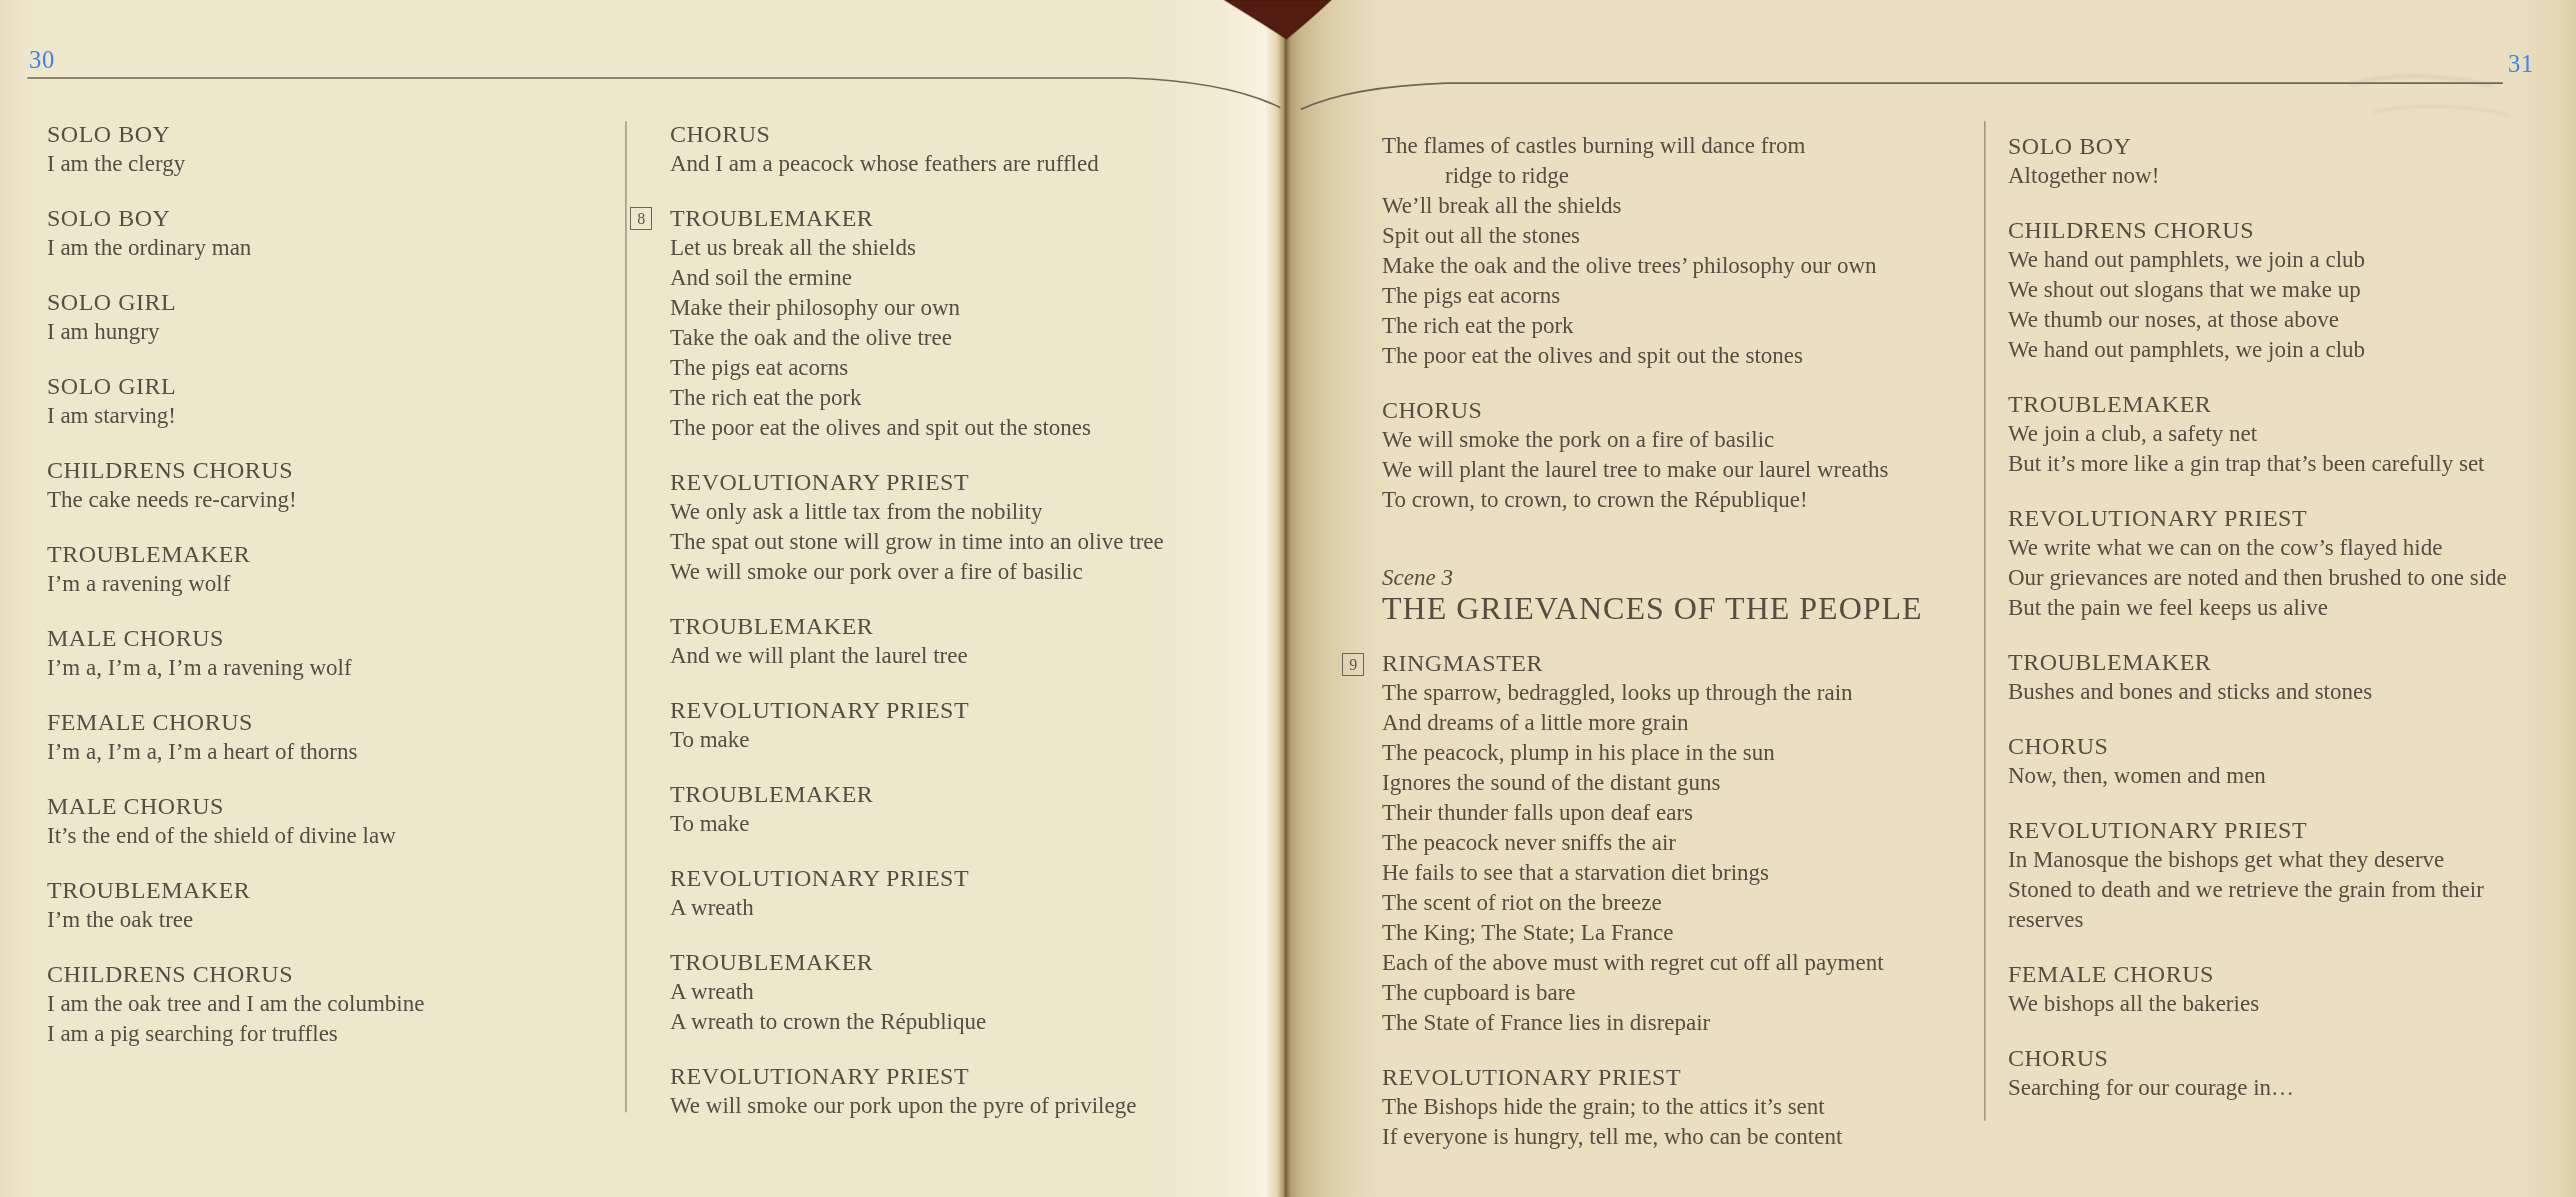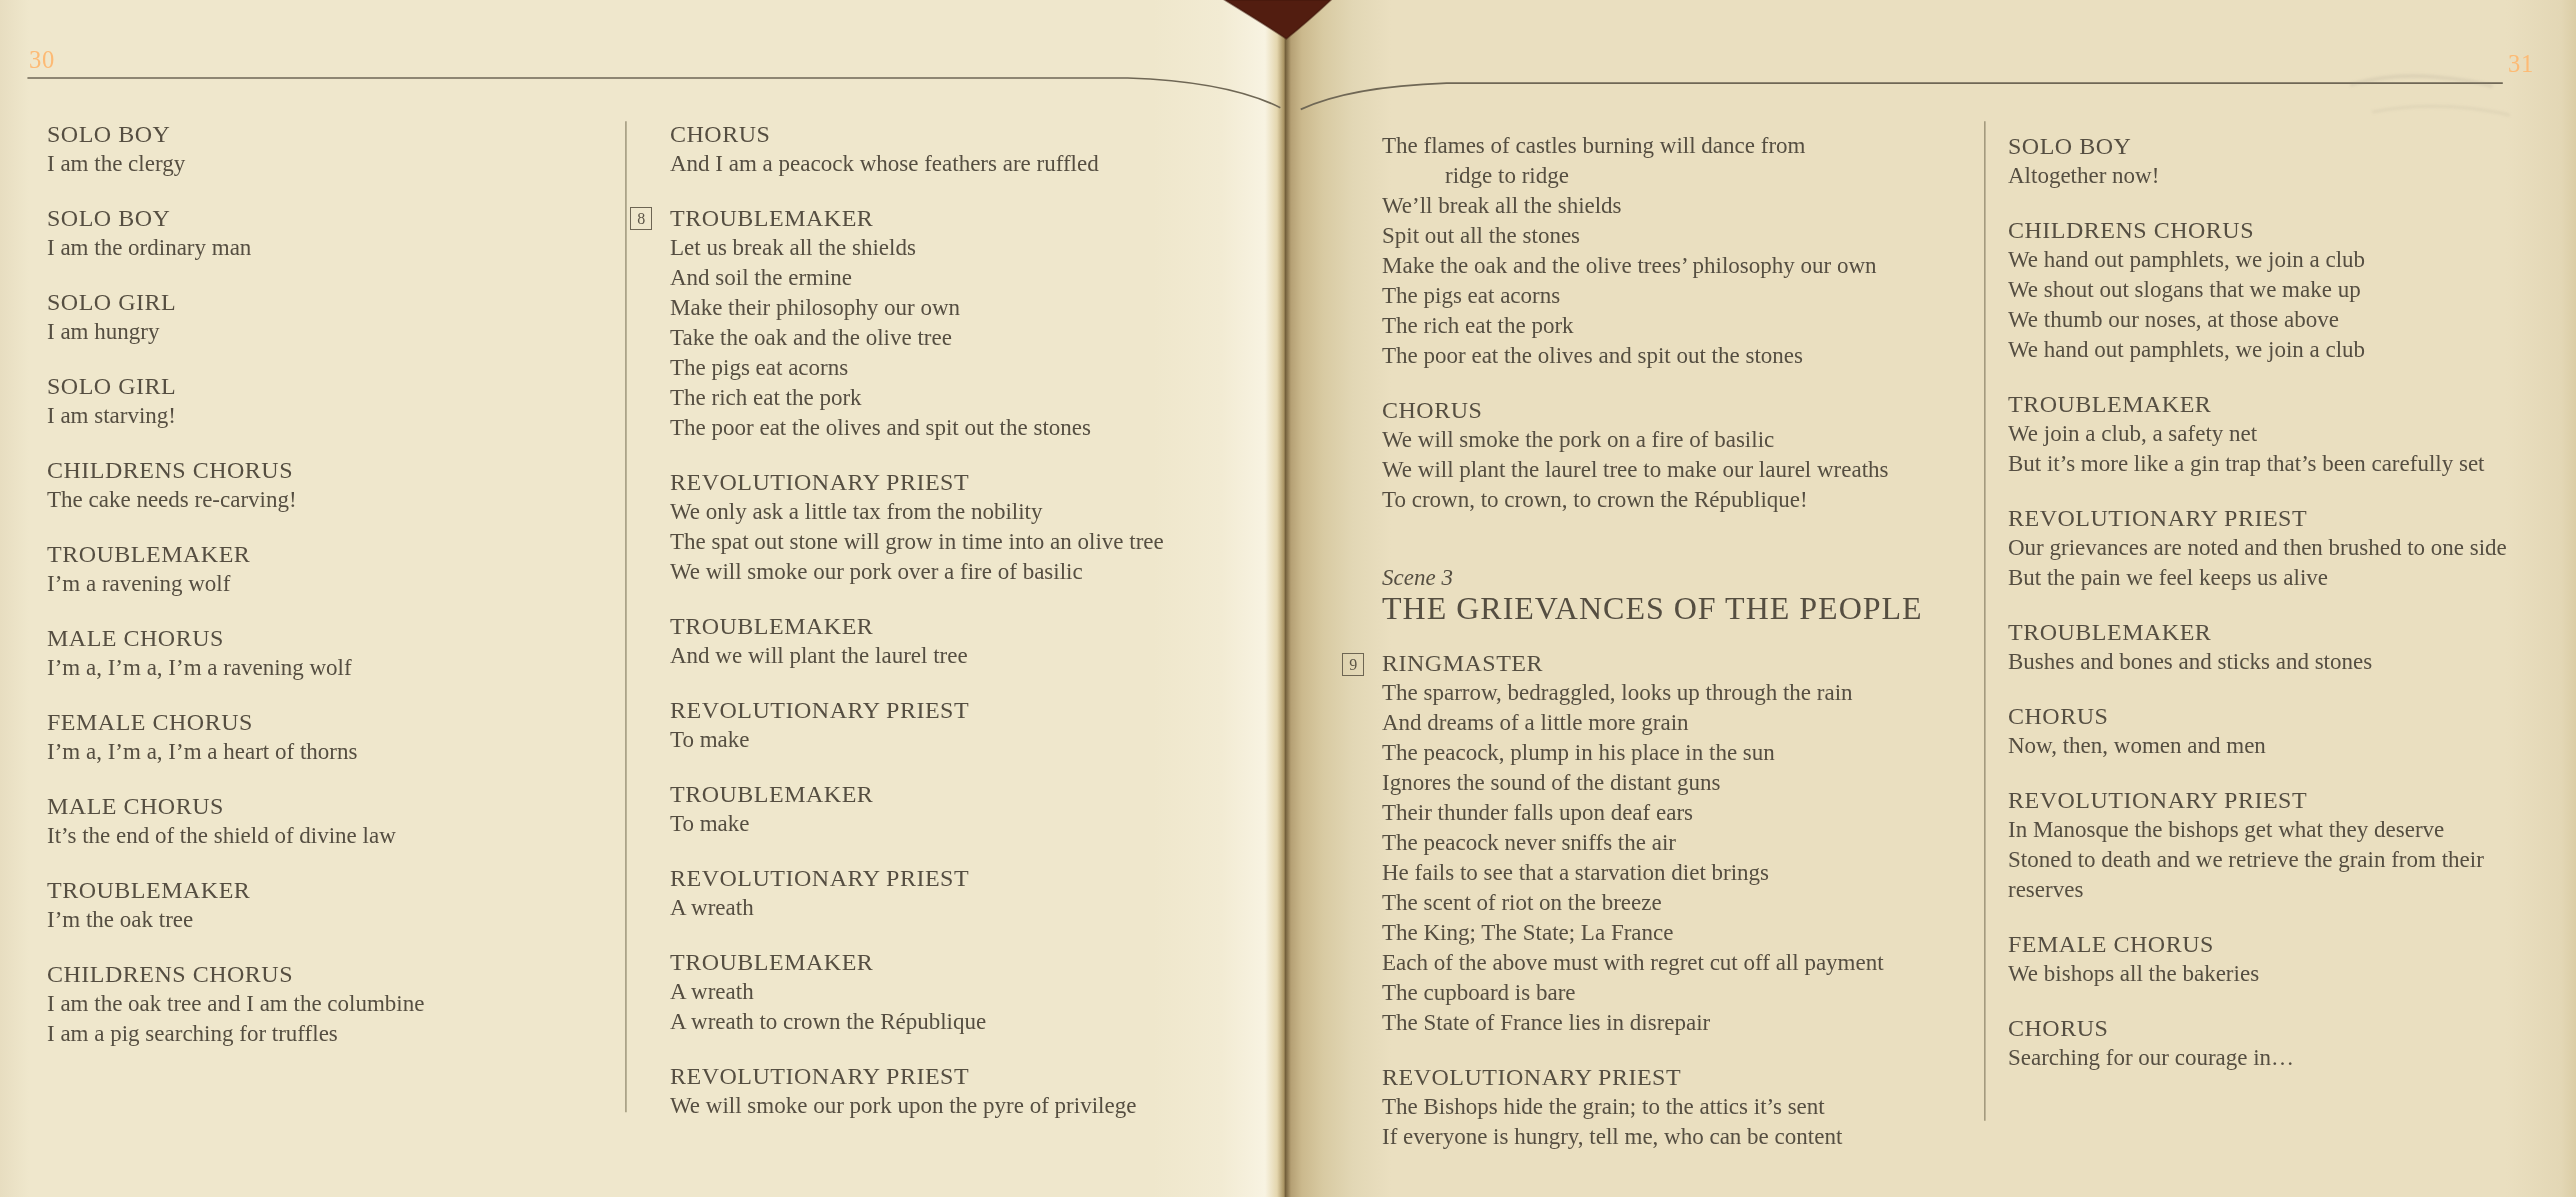--- a/index.html
+++ b/index.html
@@ -24,21 +24,21 @@
       #e7ddc0 0px, var(--paper-left) 29px, var(--paper-left) 1153px,
       #f2ebd3 1221px, #f8f3e2 1265px, #e4d6ae 1277px, #a89261 1284px, #7d6a45 1285px);
   }
   .page-right{
     left:1285px;width:1291px;
     background:linear-gradient(to right,
       #6e5a36 0px, #b5a074 6px, #cbb98d 17px, #d8caa2 38px, #e2d7b5 68px,
       var(--paper-right) 106px, var(--paper-right) 1221px, #e3d7b5 1276px, #dbcda6 1291px);
   }
   .pageno{
-    position:absolute;font-size:24.6px;line-height:25.4px;letter-spacing:0.8px;color:#fdba74;
+    position:absolute;font-size:24.6px;line-height:25.4px;letter-spacing:0.8px;color:#3b82f6;
   }
   .pageno-left{left:29px;top:47px;}
   .pageno-right{left:2508px;top:51px;}
   svg.overlay{position:absolute;left:0;top:0;pointer-events:none;}
   .smudge{opacity:.55;filter:blur(1.6px);}
   .column{position:absolute;}
   .col1{left:47px;top:119px;width:566px;}
   .col2{left:670px;top:119px;width:585px;}
   .col3{left:1382px;top:131px;width:587px;}
   .col4{left:2008px;top:131px;width:555px;}
@@ -233,20 +233,21 @@
       <div class="line">We thumb our noses, at those above</div>
       <div class="line">We hand out pamphlets, we join a club</div>
     </div>
     <div class="block">
       <div class="speaker">TROUBLEMAKER</div>
       <div class="line">We join a club, a safety net</div>
       <div class="line">But it’s more like a gin trap that’s been carefully set</div>
     </div>
     <div class="block">
       <div class="speaker">REVOLUTIONARY PRIEST</div>
+      <div class="line">We write what we can on the cow’s flayed hide</div>
       <div class="line">Our grievances are noted and then brushed to one side</div>
       <div class="line">But the pain we feel keeps us alive</div>
     </div>
     <div class="block">
       <div class="speaker">TROUBLEMAKER</div>
       <div class="line">Bushes and bones and sticks and stones</div>
     </div>
     <div class="block">
       <div class="speaker">CHORUS</div>
       <div class="line">Now, then, women and men</div>

